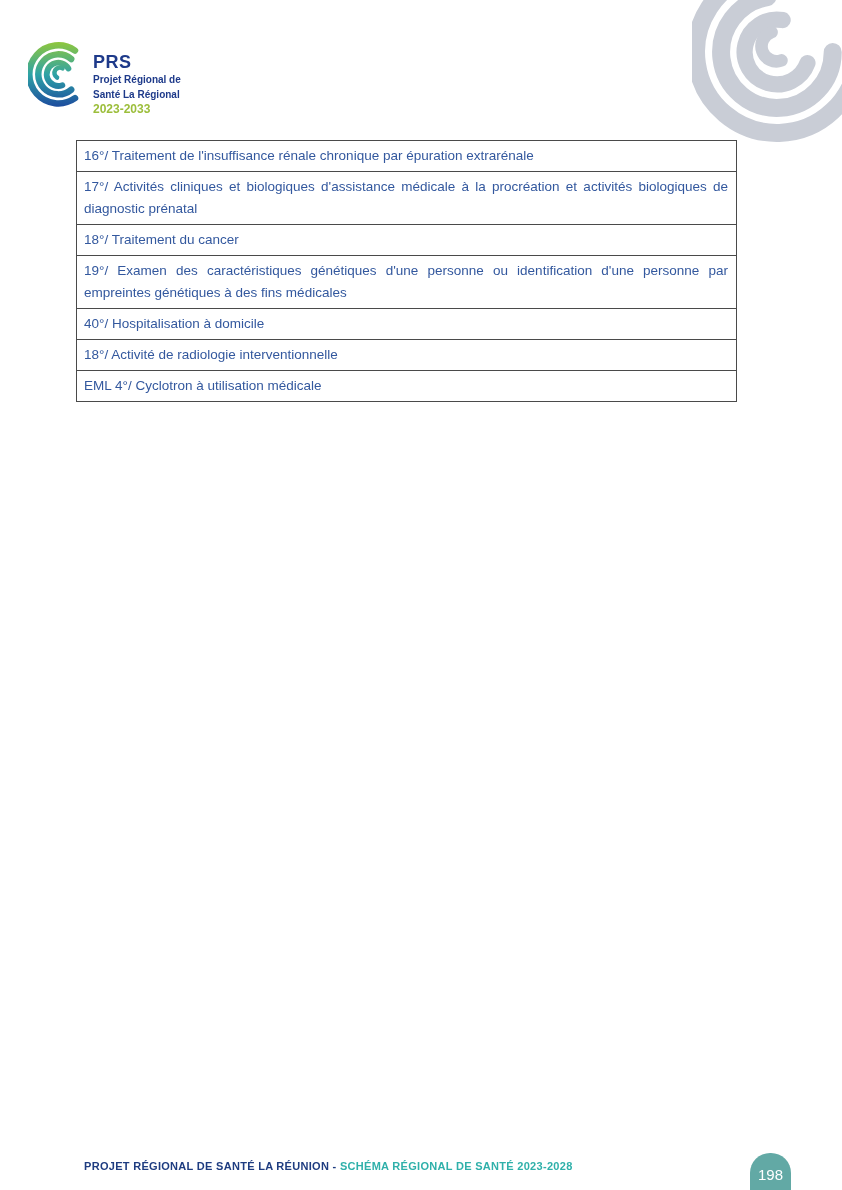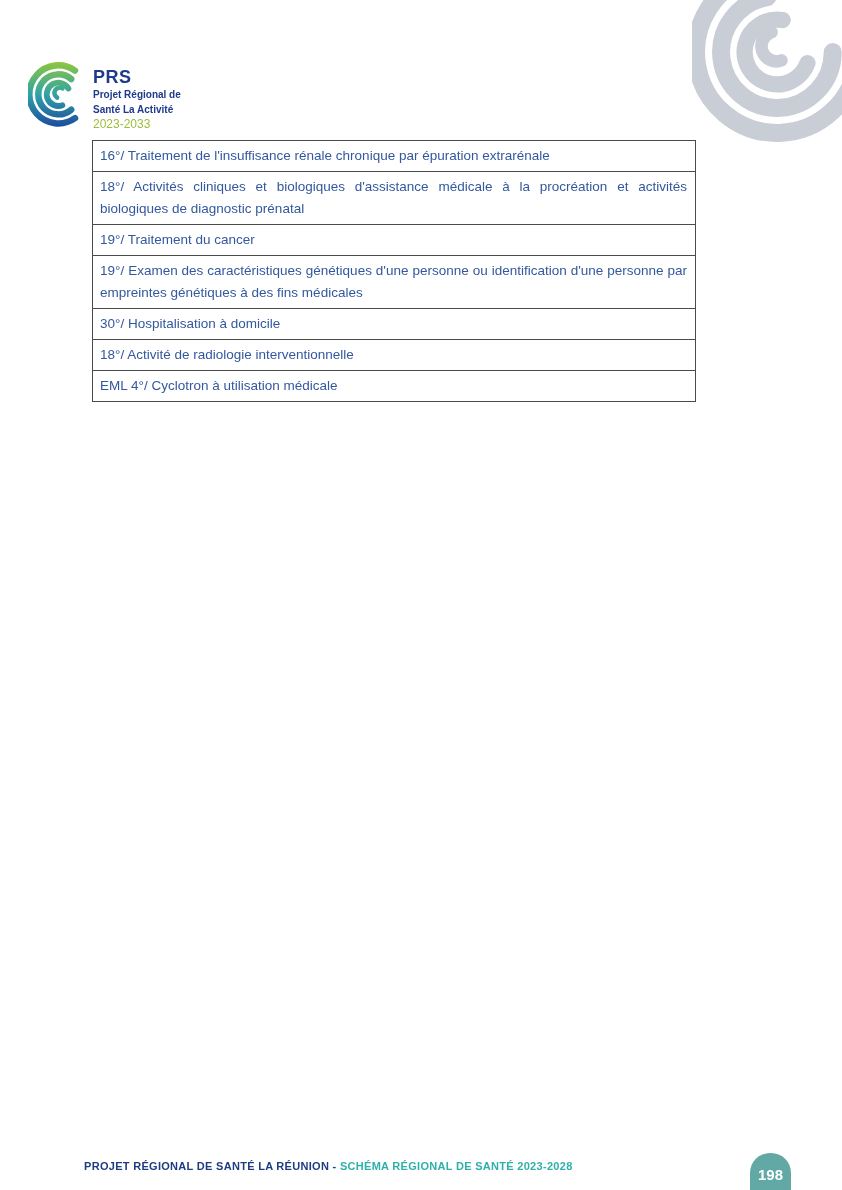--- a/index.html
+++ b/index.html
@@ -9,43 +9,43 @@
   .page {
     position:relative;
     width:842px; height:1190px;
     background:#ffffff;
     overflow:hidden;
   }
 
   
   .logo {
     position:absolute; left:28px; top:33px;
-    display:flex; align-items:center;margin-top:20px;
+    display:flex; align-items:flex-end;
   }
   .logo-arcs { width:62px; height:84px; flex:0 0 auto; }
   .stop-green { stop-color:var(--logo-green); }
   .stop-teal  { stop-color:var(--logo-teal); }
   .stop-blue  { stop-color:var(--logo-blue); }
   .logo-text { margin-left:3px; padding-top:9px; color:var(--logo-navy); }
   .logo-acronym { font-size:18px; font-weight:bold; letter-spacing:.5px; line-height:19px; }
   .logo-sub { font-size:10px; font-weight:bold; line-height:15px; }
-  .logo-years { font-size:12px; font-weight:normal; line-height:15px; color:var(--logo-years-green); }
+  .logo-years { font-size:12px; font-weight:bold; line-height:15px; color:var(--logo-years-green); }
 
   
   .corner-decor {
     position:absolute; top:0; right:0;
     width:150px; height:170px;
     color:var(--corner-gray);
     pointer-events:none;
   }
 
   
   .activities-table {
-    position:absolute; left:92px; top:140px;
-    width:604px;
+    position:absolute; left:76px; top:140px;
+    width:661px;
     border-collapse:collapse;
     table-layout:fixed;
     padding-left:39px;
   }
   .activities-table td {
     border:1px solid var(--table-border);
     color:var(--table-text);
     font-size:13.5px;
     line-height:22px;
     padding:4px 8px 4px 7px;
@@ -64,21 +64,21 @@
 
   .page-badge {
     position:absolute; right:51px; bottom:0;
     width:41px; height:37px;
     border-radius:20px 20px 0 0;
     background:var(--badge-teal);
     display:flex; align-items:center; justify-content:center;
   }
   .page-badge span {
     color:var(--badge-text);
-    font-weight:bold; font-size:15px;
+    font-weight:normal; font-size:15px;
     padding-bottom:2px;
     margin-top:8px;
   }
 </style>
 </head>
 <body>
 
 <div class="page">
 
   <header class="logo">
@@ -93,50 +93,50 @@
       <g fill="none" stroke="url(#prsGrad)" stroke-linecap="round">
         <path stroke-width="10" d="M 80.8 18.1 A 45 45 0 1 0 80.8 91.9"></path>
         <path stroke-width="10" d="M 74.9 31.3 A 31 31 0 1 0 74.9 78.7"></path>
         <path stroke-width="9" d="M 70.6 46 A 18 18 0 1 0 61.2 71.9"></path>
         <path stroke-width="7" d="M 61.5 45.6 A 8 8 0 1 0 53 59.9"></path>
       </g>
     </svg>
     <div class="logo-text">
       <div class="logo-acronym">PRS</div>
       <div class="logo-sub">Projet Régional de</div>
-      <div class="logo-sub">Santé La Activité</div>
+      <div class="logo-sub">Santé La Régional</div>
       <div class="logo-years">2023-2033</div>
     </div>
   </header>
 
   <svg class="corner-decor" viewBox="0 0 150 170" aria-hidden="true">
     <g fill="none" stroke="currentColor" stroke-linecap="round" transform="translate(85,52) rotate(-50) scale(1.8) translate(-55,-55)">
       <path stroke-width="10" d="M 80.8 18.1 A 45 45 0 1 0 80.8 91.9"></path>
       <path stroke-width="10" d="M 74.9 31.3 A 31 31 0 1 0 74.9 78.7"></path>
       <path stroke-width="9" d="M 70.6 46 A 18 18 0 1 0 61.2 71.9"></path>
       <path stroke-width="7" d="M 61.5 45.6 A 8 8 0 1 0 53 59.9"></path>
     </g>
   </svg>
 
   <table class="activities-table">
     <tbody>
         <tr>
           <td>16°/ Traitement de l'insuffisance rénale chronique par épuration extrarénale</td>
         </tr>
         <tr>
-          <td>18°/ Activités cliniques et biologiques d'assistance médicale à la procréation et activités biologiques de diagnostic prénatal</td>
+          <td>17°/ Activités cliniques et biologiques d'assistance médicale à la procréation et activités biologiques de diagnostic prénatal</td>
         </tr>
         <tr>
-          <td>19°/ Traitement du cancer</td>
+          <td>18°/ Traitement du cancer</td>
         </tr>
         <tr>
           <td>19°/ Examen des caractéristiques génétiques d'une personne ou identification d'une personne par empreintes génétiques à des fins médicales</td>
         </tr>
         <tr>
-          <td>30°/ Hospitalisation à domicile</td>
+          <td>40°/ Hospitalisation à domicile</td>
         </tr>
         <tr>
           <td>18°/ Activité de radiologie interventionnelle</td>
         </tr>
         <tr>
           <td>EML 4°/ Cyclotron à utilisation médicale</td>
         </tr>
       </tbody>
   </table>
 

